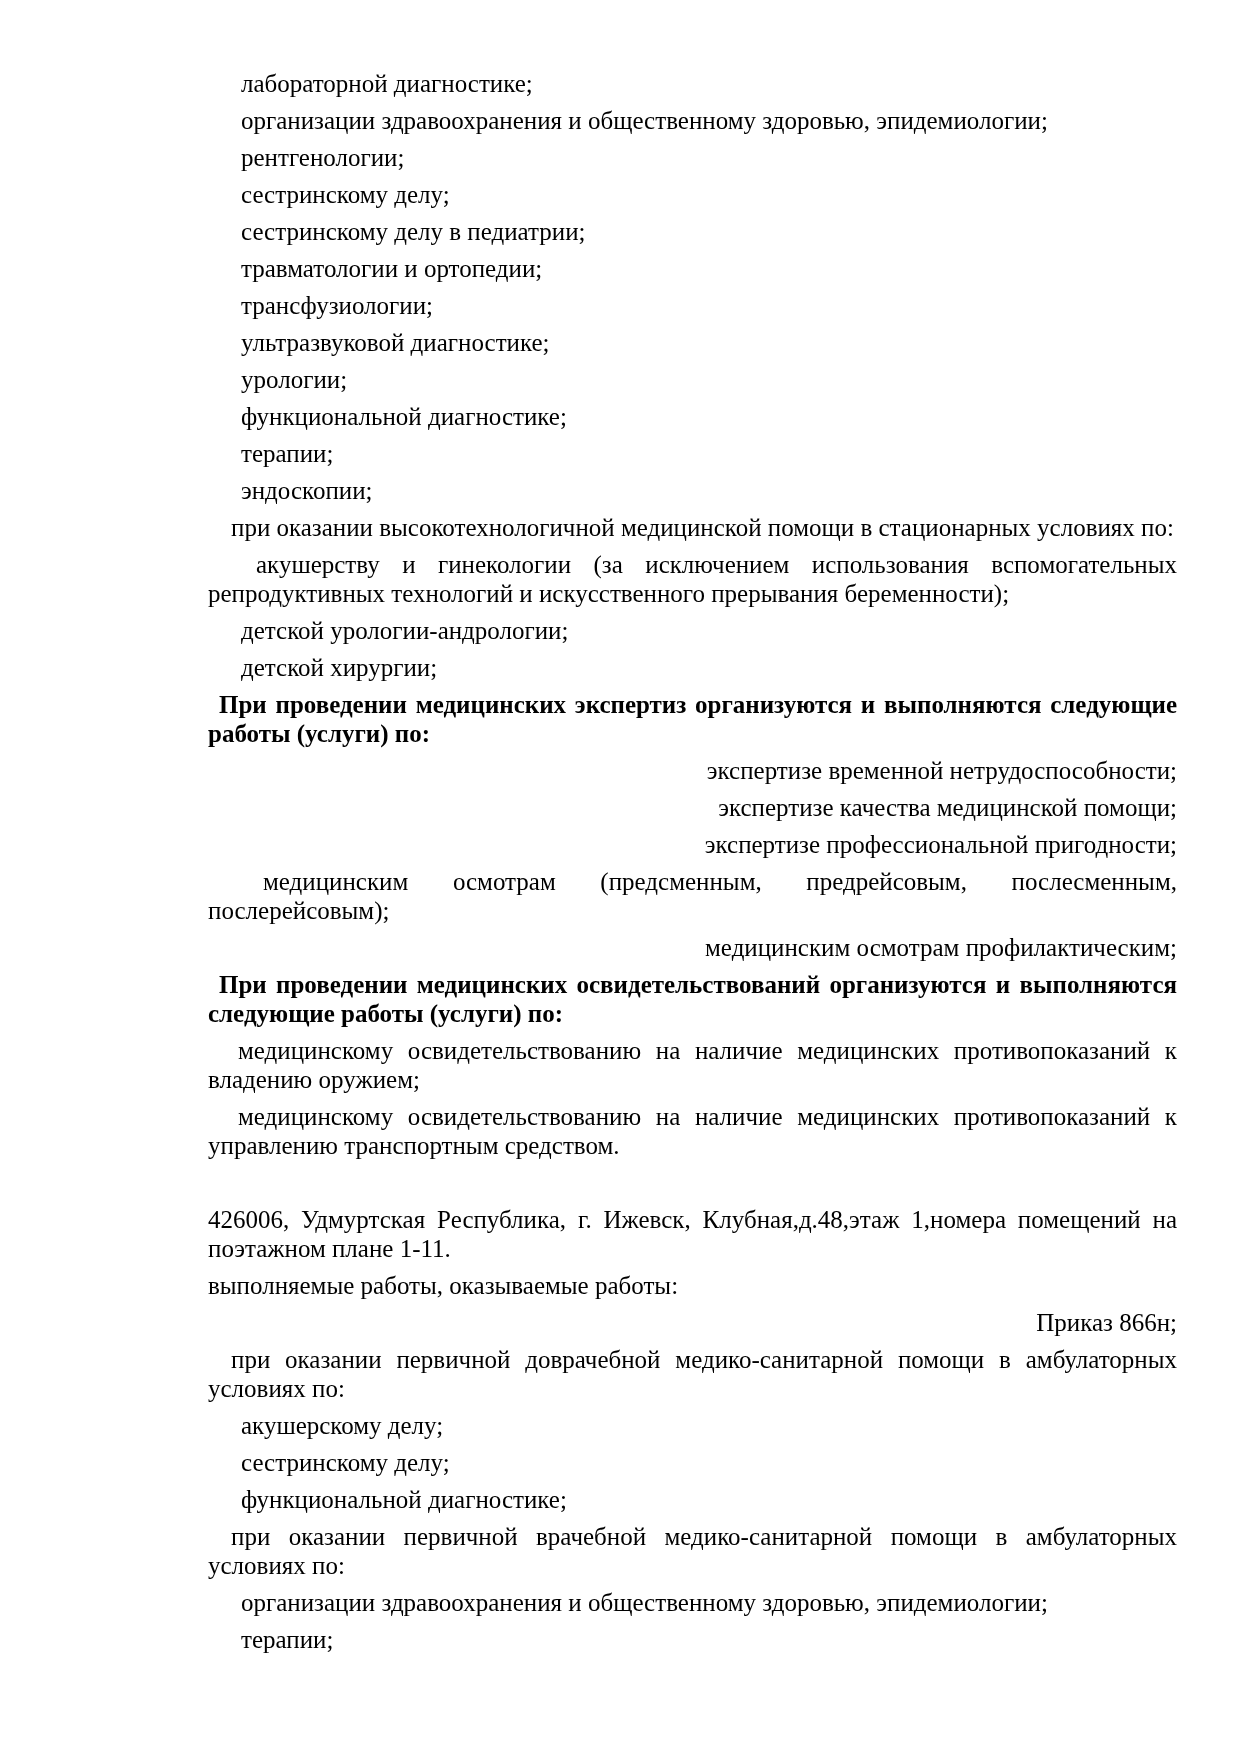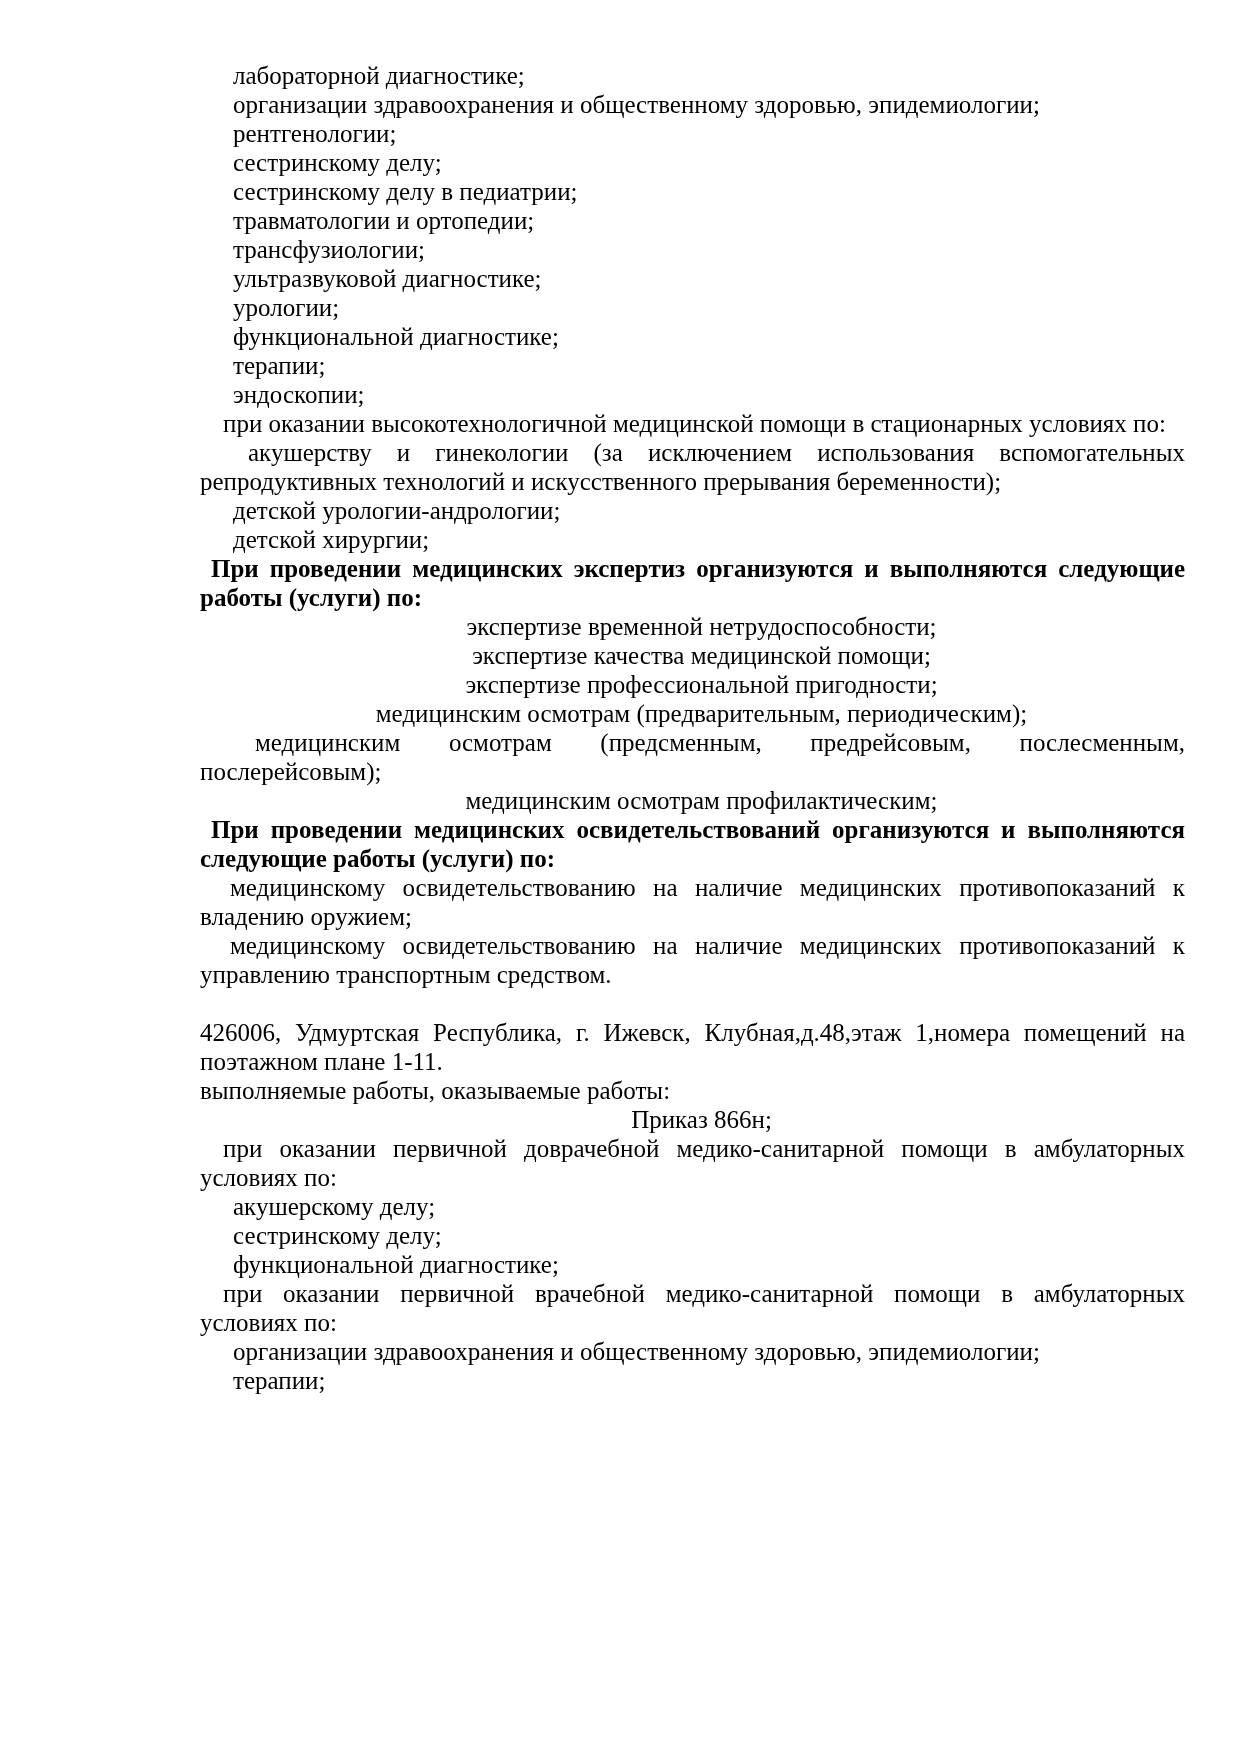--- a/index.html
+++ b/index.html
@@ -14,26 +14,26 @@
     line-height:29px;
     overflow:hidden;
   }
   .content{
     position:absolute;
     left:200px;
     top:61px;
     width:985px;
   }
   .content p{
-    margin:0;
+    margin:8px;
     padding:0;
     text-align:justify;
   }
   p.item{padding-left:33px;text-align:left;}
-  p.sub{padding-left:18px;text-align:center;}
+  p.sub{padding-left:18px;text-align:right;}
   p.para{text-indent:11px;font-weight:bold;}
   p.para-sub{text-indent:23px;}
   p.para-sub2{text-indent:30px;}
   p.para-big{text-indent:48px;}
   p.para-huge{text-indent:55px;}
   p.plain{text-indent:0;}
   .spacer{height:29px;}
 </style>
 </head>
 <body>
@@ -53,21 +53,20 @@
     <p class="item">терапии;</p>
     <p class="item">эндоскопии;</p>
     <p class="para-sub">при оказании высокотехнологичной медицинской помощи в стационарных условиях по:</p>
     <p class="para-big">акушерству и гинекологии (за исключением использования вспомогательных репродуктивных технологий и искусственного прерывания беременности);</p>
     <p class="item">детской урологии-андрологии;</p>
     <p class="item">детской хирургии;</p>
     <p class="para">При проведении медицинских экспертиз организуются и выполняются следующие работы (услуги) по:</p>
     <p class="sub">экспертизе временной нетрудоспособности;</p>
     <p class="sub">экспертизе качества медицинской помощи;</p>
     <p class="sub">экспертизе профессиональной пригодности;</p>
-    <p class="sub">медицинским осмотрам (предварительным, периодическим);</p>
     <p class="para-huge">медицинским осмотрам (предсменным, предрейсовым, послесменным, послерейсовым);</p>
     <p class="sub">медицинским осмотрам профилактическим;</p>
     <p class="para">При проведении медицинских освидетельствований организуются и выполняются следующие работы (услуги) по:</p>
     <p class="para-sub2">медицинскому освидетельствованию на наличие медицинских противопоказаний к владению оружием;</p>
     <p class="para-sub2">медицинскому освидетельствованию на наличие медицинских противопоказаний к управлению транспортным средством.</p>
     <div class="spacer"></div>
     <p class="plain">426006, Удмуртская Республика, г. Ижевск, Клубная,д.48,этаж 1,номера помещений на поэтажном плане 1-11.</p>
     <p class="plain">выполняемые работы, оказываемые работы:</p>
     <p class="sub">Приказ 866н;</p>
     <p class="para-sub">при оказании первичной доврачебной медико-санитарной помощи в амбулаторных условиях по:</p>

